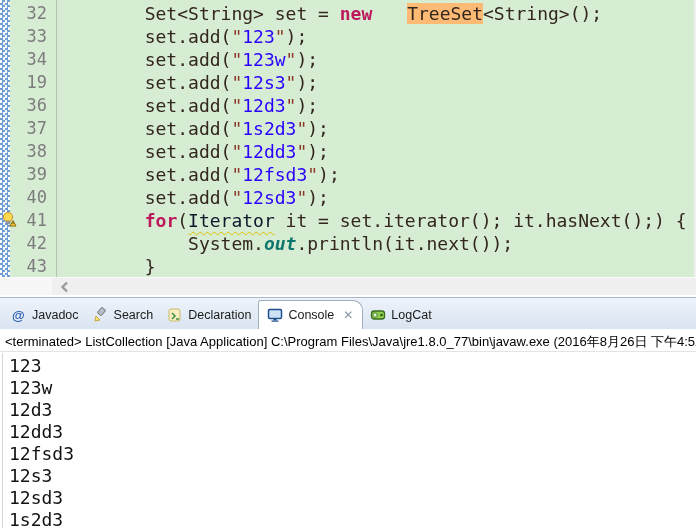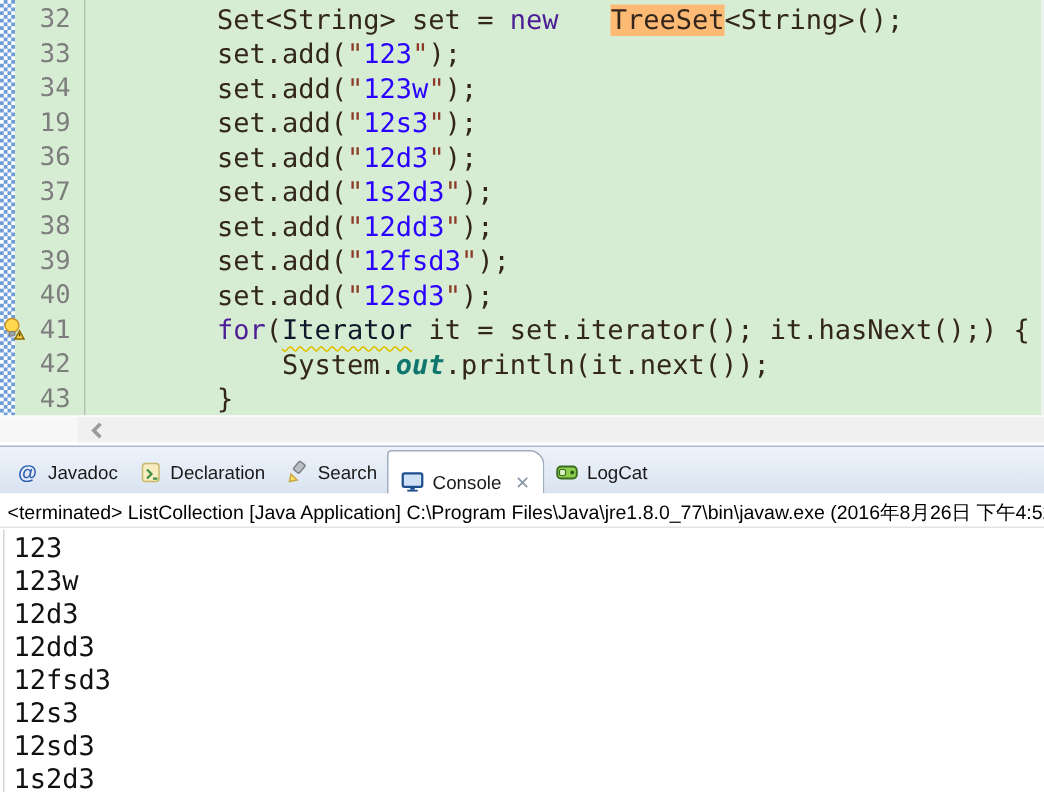--- a/index.html
+++ b/index.html
@@ -12,41 +12,41 @@
     background-image: conic-gradient(#6f9ed6 90deg, #fbfdff 90deg 180deg, #6f9ed6 180deg 270deg, #fbfdff 270deg);
     background-size:5px 5px; }
   .warn-overlay { position:absolute; left:1px; top:211px; width:16px; height:16px; z-index:3; }
   .gutter { position:absolute; left:10px; top:0; width:47px; height:277px; background:#d6ecd3;
     border-right:1px solid #b4c4b0; padding:2px 9px 0 0; text-align:right;
     font-family:"DejaVu Sans Mono", monospace; font-size:17px; line-height:23px; color:#7d7d7d; }
   .code { position:absolute; left:58px; top:0; width:636px; height:277px; padding-top:2px;
     font-family:"DejaVu Sans Mono", monospace; font-size:18px; line-height:23px; white-space:pre; overflow:hidden; }
   .code-line { height:23px; }
   .seg-d { color:#33261d; }
-  .seg-k { color:#4c1d95; font-weight:normal; }
+  .seg-k { color:#be185d; font-weight:bold; }
   .seg-s { color:#2a00ff; }
   .seg-q { color:#8c3927; }
   .seg-f { color:#0f766e; font-style:italic; font-weight:bold; }
   .seg-hl { background:#fdba74; color:#33261d;margin-left:24px; }
   .seg-w { color:#0f172a; text-decoration:underline; text-decoration-style:wavy;
            text-decoration-color:#dfc100; text-decoration-thickness:1px; text-underline-offset:4px; }
 
   
   .hscroll { position:absolute; left:0; top:277px; width:696px; height:18px; background:#f7f7f7; border-top:1px solid #fbfbfb; }
   .hscroll .track { position:absolute; left:52px; top:0; width:644px; height:18px; background:#f0f0f0; }
   .hscroll .chev { position:absolute; left:58px; top:2px; width:14px; height:14px; color:#9b9b9b; }
 
   
   .sash { position:absolute; left:0; top:295px; width:696px; height:3px; background:#fff; border-bottom:1px solid #aab8cc; }
   .tabbar { position:absolute; left:0; top:298px; width:696px; height:31px;
     background:linear-gradient(#eef3fa, #d9e4f1); display:flex; align-items:stretch; padding-left:4px;
     font-size:12.5px; color:#1a1a1a; }
   .tab { display:flex; align-items:center; gap:5px; padding:0 7px; margin-top:3px; cursor:default; }
   .tab.selected { background:#fff; border:1px solid #9fadbe; border-bottom:none;
-    border-radius:3px 10px 0 0; margin-top:2px; padding:0 9px 0 8px;align-items:flex-end; }
+    border-radius:3px 10px 0 0; margin-top:2px; padding:0 9px 0 8px; }
   .tab .close { color:#8a97a6; font-size:12px; margin-left:4px; }
   .tab svg { display:block; }
 
   .console-view { position:absolute; left:0; top:329px; width:696px; height:199px; background:#fff; }
   .status { height:23px; padding:4px 0 0 5px; font-size:13px; color:#000; white-space:nowrap; overflow:hidden;
     border-bottom:1px solid #e4e4e4; }
   .output { position:absolute; left:2px; top:24px; width:692px; height:175px; border-left:1px solid #d6d6d6;
     padding:2px 0 0 6px; font-family:"DejaVu Sans Mono", monospace; font-size:18px; line-height:22px; color:#111; }
 </style>
 </head>
@@ -94,35 +94,35 @@
         <span>
           <svg width="16" height="16" viewBox="0 0 16 16">
             <text x="1" y="12.5" font-size="13" font-weight="bold" fill="#2a5db0" font-family="Liberation Sans, sans-serif">@</text>
           </svg>
         </span>
         <span>Javadoc</span>
       </div>
       <div class="tab">
         <span>
           <svg width="16" height="16" viewBox="0 0 16 16">
+            <rect x="6" y="1" width="5" height="7" rx="1" transform="rotate(40 8.5 4.5)" fill="#b9bec4" stroke="#7d838a"></rect>
+            <path d="M3 9 L7 13 L2 14 Z" fill="#ffe06a" stroke="#c9a93f"></path>
+          </svg>
+        </span>
+        <span>Search</span>
+      </div>
+      <div class="tab">
+        <span>
+          <svg width="16" height="16" viewBox="0 0 16 16">
             <rect x="2" y="2" width="11" height="12" rx="2" fill="#f7edc1" stroke="#c9b96a"></rect>
             <path d="M5 6 L8 9 L5 12" fill="none" stroke="#3f8f3f" stroke-width="1.5"></path>
             <path d="M9 12 h3" stroke="#3f8f3f" stroke-width="1.5"></path>
           </svg>
         </span>
         <span>Declaration</span>
-      </div>
-      <div class="tab">
-        <span>
-          <svg width="16" height="16" viewBox="0 0 16 16">
-            <rect x="6" y="1" width="5" height="7" rx="1" transform="rotate(40 8.5 4.5)" fill="#b9bec4" stroke="#7d838a"></rect>
-            <path d="M3 9 L7 13 L2 14 Z" fill="#ffe06a" stroke="#c9a93f"></path>
-          </svg>
-        </span>
-        <span>Search</span>
       </div>
       <div class="tab selected">
         <span>
           <svg width="16" height="16" viewBox="0 0 16 16">
             <rect x="1.5" y="2.5" width="13" height="9" rx="1.2" fill="#cfe2f5" stroke="#1d4f8f" stroke-width="1.5"></rect>
             <rect x="6.5" y="12" width="3" height="1.5" fill="#1d4f8f"></rect>
             <rect x="4.5" y="13.5" width="7" height="1.2" fill="#1d4f8f"></rect>
           </svg>
         </span>
         <span>Console</span>

